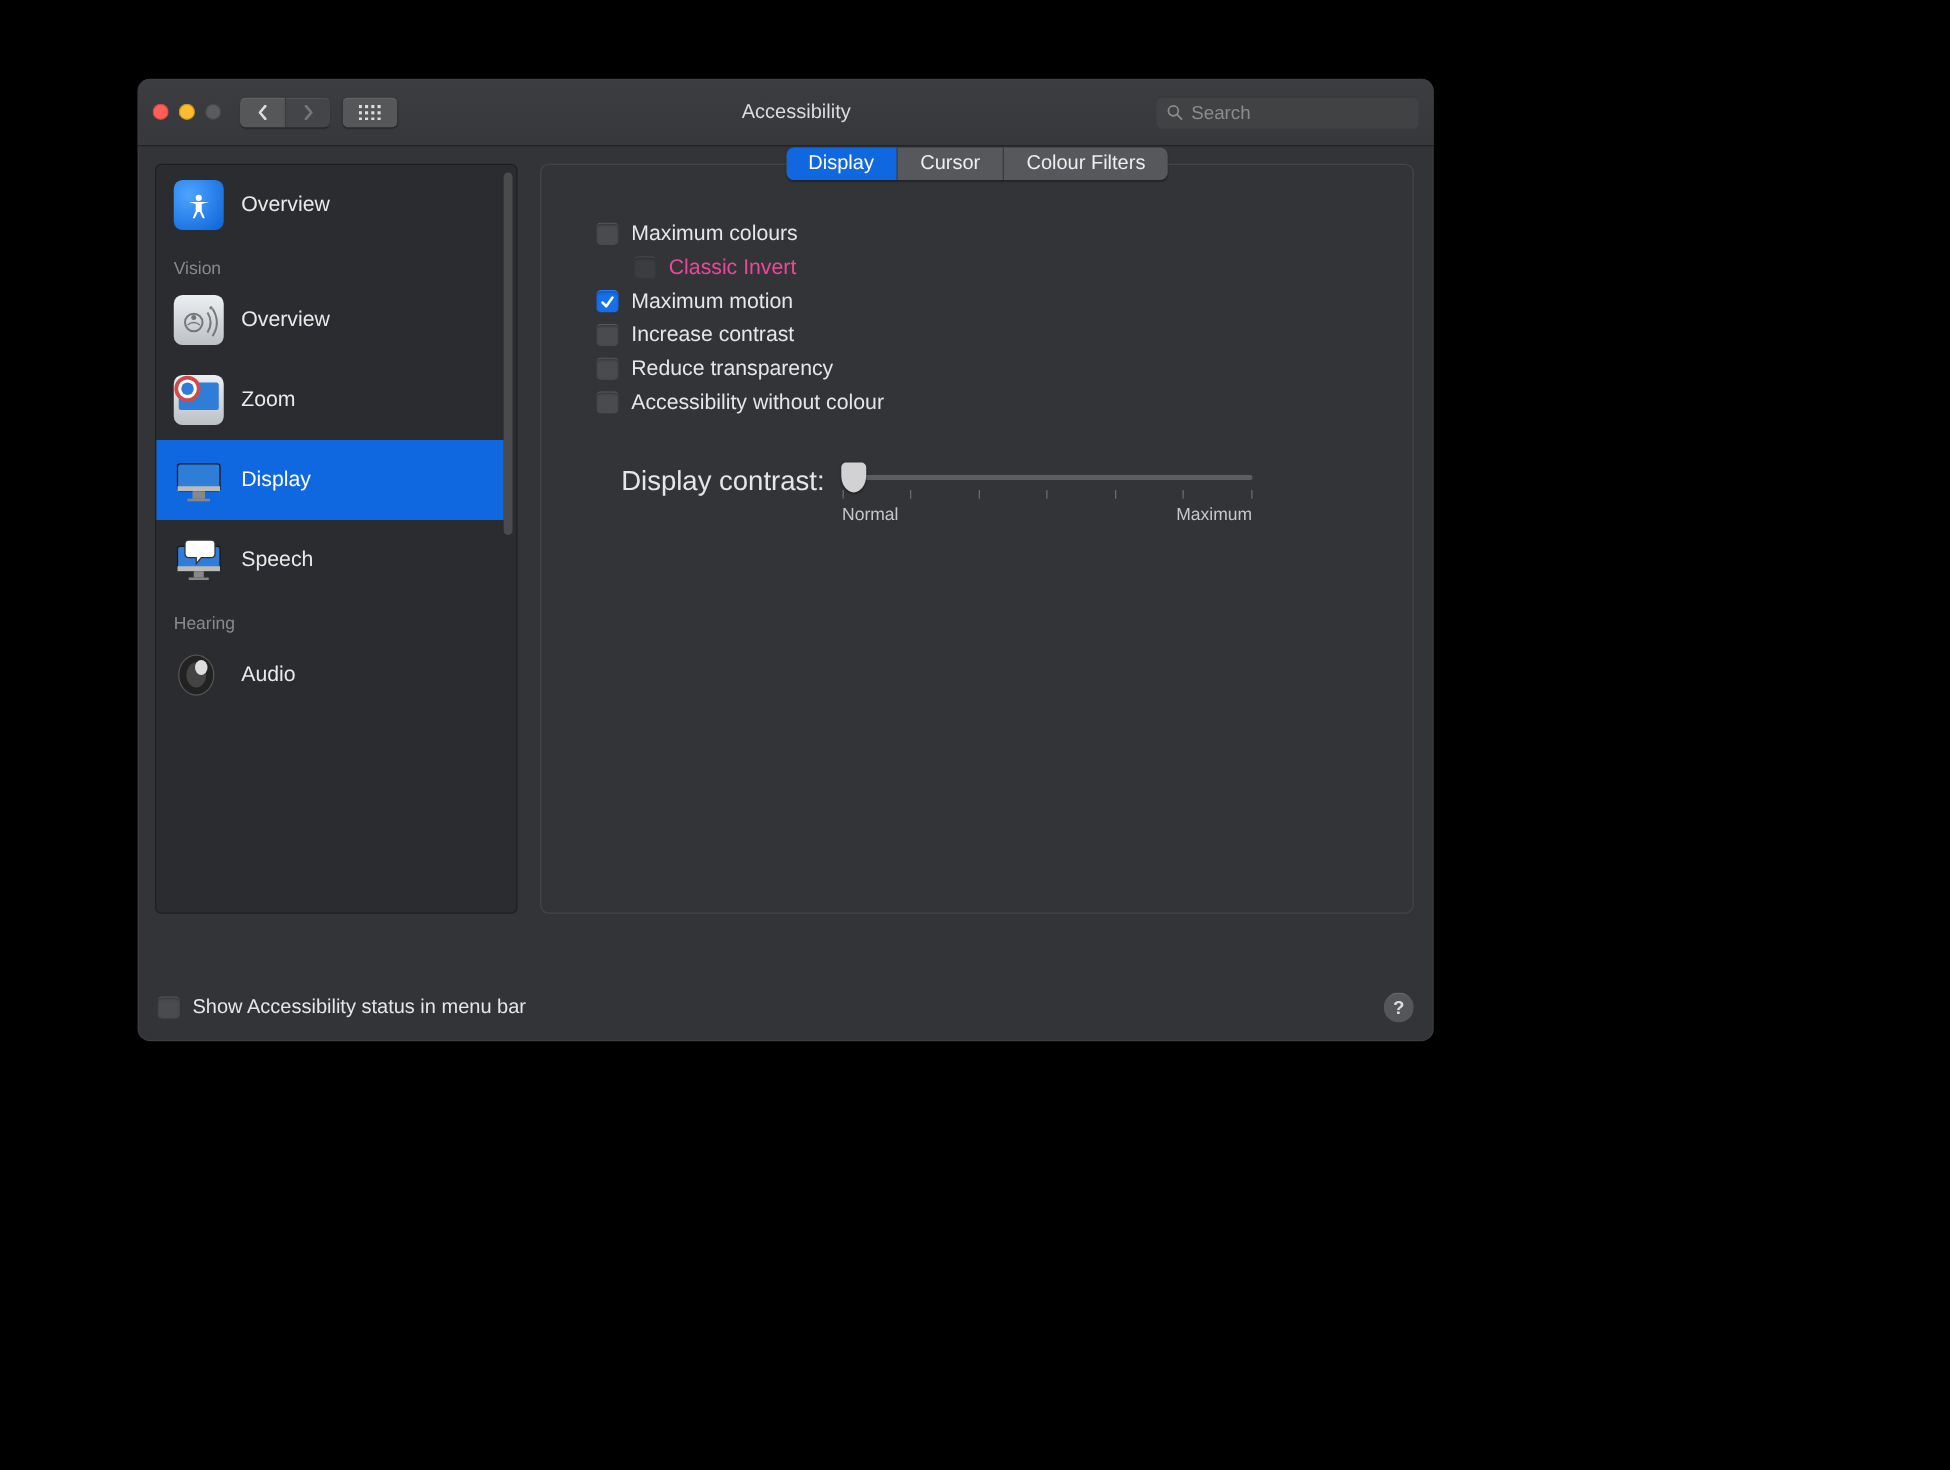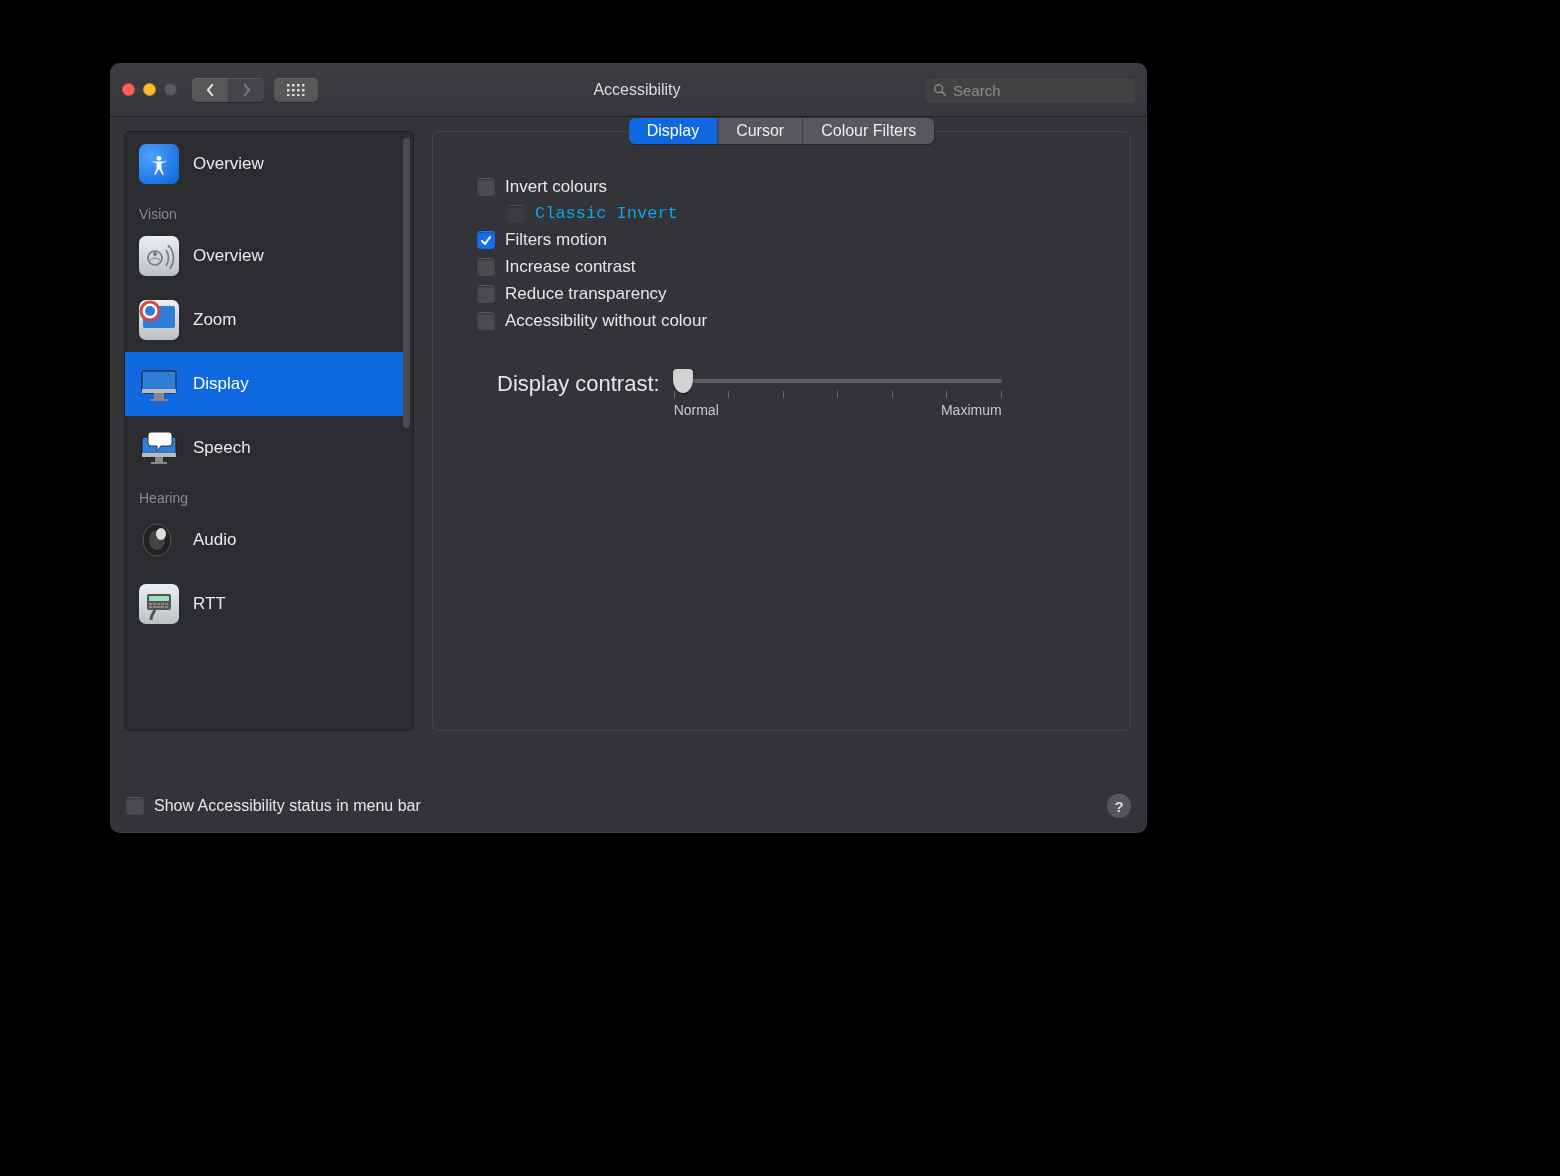--- a/index.html
+++ b/index.html
@@ -137,21 +137,21 @@
   }
   .chk.indent{margin-left:30px;}
   .chk .box{
     width:18px;height:18px;border-radius:4px;background:#4a4b4e;
     border-top:1px solid rgba(255,255,255,0.08);
     box-shadow:inset 0 1px 2px rgba(0,0,0,0.3);
     display:flex;align-items:center;justify-content:center;flex:none;
   }
   .chk.checked .box{background:#1670ec;}
   .chk .lbl{font-size:17px;color:#e6e6e6;}
-  .chk.disabled .lbl{color:#0ea5e9;font-family:Liberation Mono, monospace;}
+  .chk.disabled .lbl{color:#ec4899;}
   .chk.disabled .box{background:#3c3d40;}
   .sliderrow{
     display:flex;align-items:flex-start;gap:14px;margin-top:38px;margin-left:20px;
   }
   .sliderrow .slabel{font-size:22px;color:#e6e6e6;white-space:nowrap;padding-top:2px;}
   .sliderbox{flex:none;width:328px;}
   .track{
     height:4px;background:#5c5d60;border-radius:2px;position:relative;margin-top:10px;
   }
   .thumb{
@@ -291,67 +291,47 @@
         <div class="sb-item">
           <div class="iconbox ic-audio">
             <svg viewBox="0 0 40 40">
                 <ellipse cx="18" cy="20" rx="14" ry="16" fill="#222" stroke="#555"></ellipse>
                 <ellipse cx="18" cy="20" rx="8" ry="10" fill="#444"></ellipse>
                 <ellipse cx="22" cy="14" rx="5" ry="6" fill="#ddd"></ellipse>
               </svg>
           </div>
           <div class="label">Audio</div>
         </div>
-        <div class="sb-item">
-          <div class="iconbox ic-rtt">
-            <svg viewBox="0 0 40 40">
-                <rect x="8" y="10" width="24" height="16" rx="2" fill="#555"></rect>
-                <rect x="10" y="12" width="20" height="5" fill="#9db"></rect>
-                <g fill="#888">
-                  <rect x="10" y="19" width="3" height="2"></rect>
-                  <rect x="14" y="19" width="3" height="2"></rect>
-                  <rect x="18" y="19" width="3" height="2"></rect>
-                  <rect x="22" y="19" width="3" height="2"></rect>
-                  <rect x="26" y="19" width="3" height="2"></rect>
-                  <rect x="10" y="22" width="3" height="2"></rect>
-                  <rect x="14" y="22" width="11" height="2"></rect>
-                  <rect x="26" y="22" width="3" height="2"></rect>
-                </g>
-                <path d="M16 26 q-4 6 -4 10" stroke="#555" stroke-width="3" fill="none"></path>
-              </svg>
-          </div>
-          <div class="label">RTT</div>
-        </div>
       </div>
       <div class="scrollbar"></div>
     </div>
 
     <div class="main">
       <div class="tabbar">
         <div class="tab selected">Display</div>
         <div class="tab">Cursor</div>
         <div class="tab">Colour Filters</div>
       </div>
 
       <div class="opts">
         <div class="chk">
           <div class="box"></div>
-          <div class="lbl">Invert colours</div>
+          <div class="lbl">Maximum colours</div>
         </div>
         <div class="chk indent disabled">
           <div class="box"></div>
           <div class="lbl">Classic Invert</div>
         </div>
         <div class="chk checked">
           <div class="box">
             <svg width="12" height="12" viewBox="0 0 12 12">
                 <path d="M2 6 l3 3 l5 -7" stroke="#fff" stroke-width="2" fill="none" stroke-linecap="round" stroke-linejoin="round"></path>
               </svg>
           </div>
-          <div class="lbl">Filters motion</div>
+          <div class="lbl">Maximum motion</div>
         </div>
         <div class="chk">
           <div class="box"></div>
           <div class="lbl">Increase contrast</div>
         </div>
         <div class="chk">
           <div class="box"></div>
           <div class="lbl">Reduce transparency</div>
         </div>
         <div class="chk">

